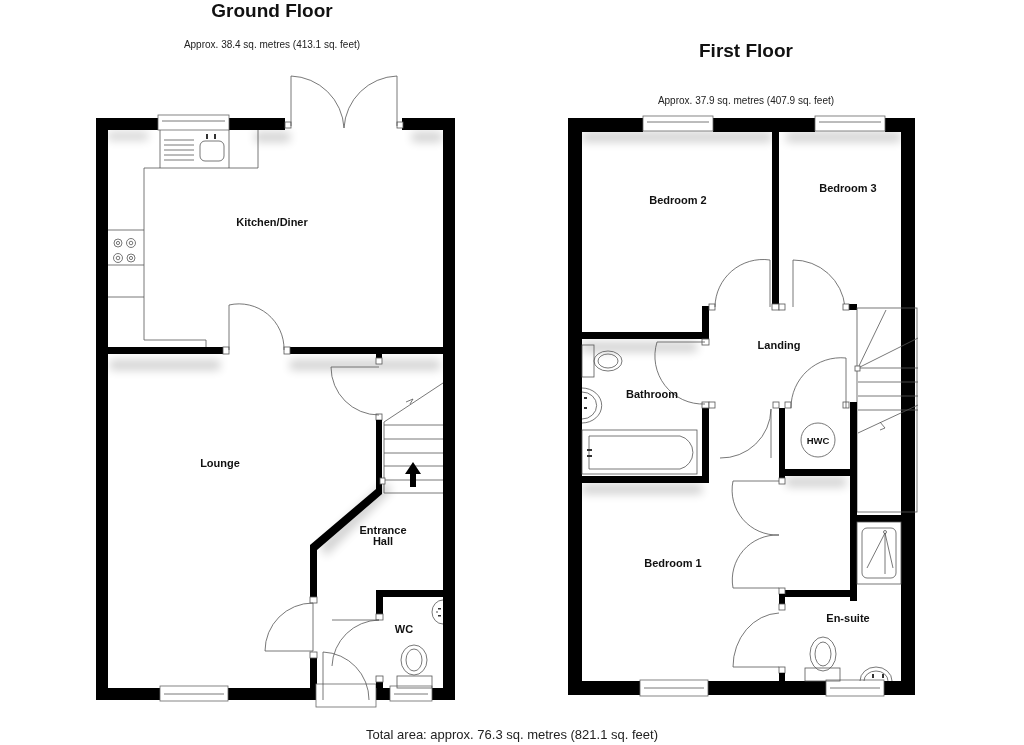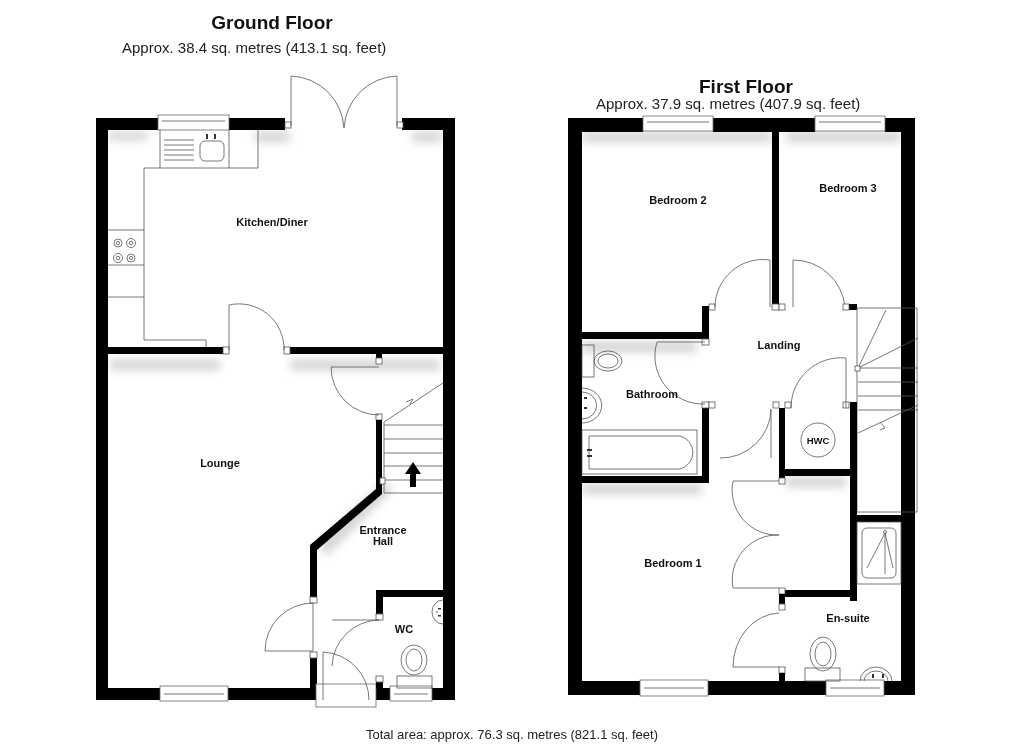--- a/index.html
+++ b/index.html
@@ -1,32 +1,32 @@
 <!DOCTYPE html>
 <html><head>
 <meta charset="utf-8">
 <style>
   html, body { margin:0; padding:0; background:#ffffff; }
   body { width:1024px; height:745px; position:relative; overflow:hidden; font-family:"Liberation Sans", sans-serif; color:#111; }
   .floor-title { position:absolute; font-weight:bold; font-size:19px; text-align:center; }
-  .floor-sub { position:absolute; font-size:15px; text-align:left; color:#222; }
+  .floor-sub { position:absolute; font-size:10px; text-align:center; color:#222; }
   .total { position:absolute; left:0; width:1024px; top:727px; text-align:center; font-size:13px; color:#222; }
   svg { position:absolute; left:0; top:0; }
   .room-label { font-family:"Liberation Sans", sans-serif; font-weight:bold; font-size:11px; fill:#111; }
   .wall { fill:#000; }
   .ln { fill:none; stroke:#555; stroke-width:0.8; }
   .win { fill:#fff; stroke:#666; stroke-width:0.8; }
   .jamb { fill:#fff; stroke:#555; stroke-width:0.8; }
 </style>
 </head>
 <body>
 
-<div class="floor-title" style="left:172px;width:200px;top:12px;">Ground Floor</div>
+<div class="floor-title" style="left:172px;width:200px;top:0;">Ground Floor</div>
 <div class="floor-sub" style="left:122px;width:300px;top:39px;">Approx. 38.4 sq. metres (413.1 sq. feet)</div>
-<div class="floor-title" style="left:646px;width:200px;top:76px;">First Floor</div>
+<div class="floor-title" style="left:646px;width:200px;top:40px;">First Floor</div>
 <div class="floor-sub" style="left:596px;width:300px;top:95px;">Approx. 37.9 sq. metres (407.9 sq. feet)</div>
 
 <svg width="1024" height="745" viewBox="0 0 1024 745">
   <defs>
     <filter id="sh" x="-10%" y="-10%" width="130%" height="130%">
       <feGaussianBlur stdDeviation="5"></feGaussianBlur>
     </filter>
   </defs>
 
   <g>

